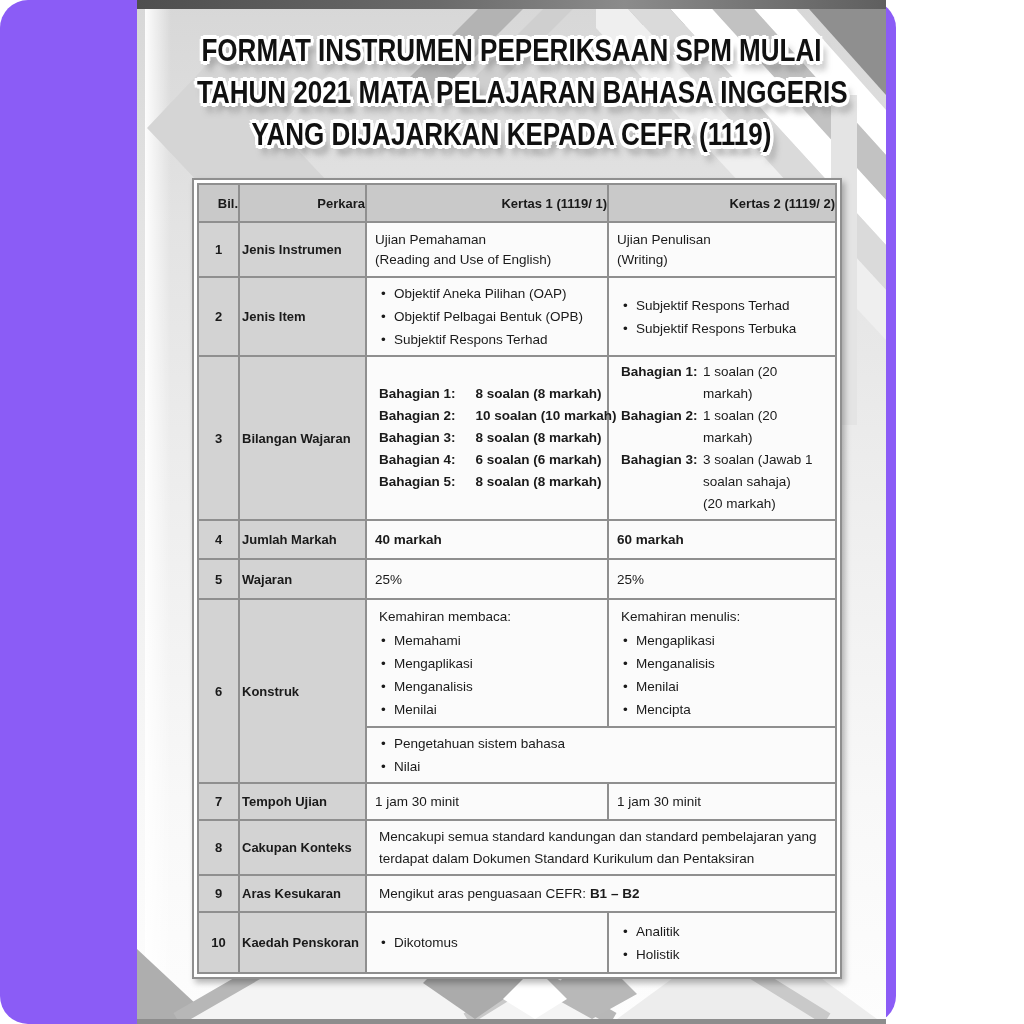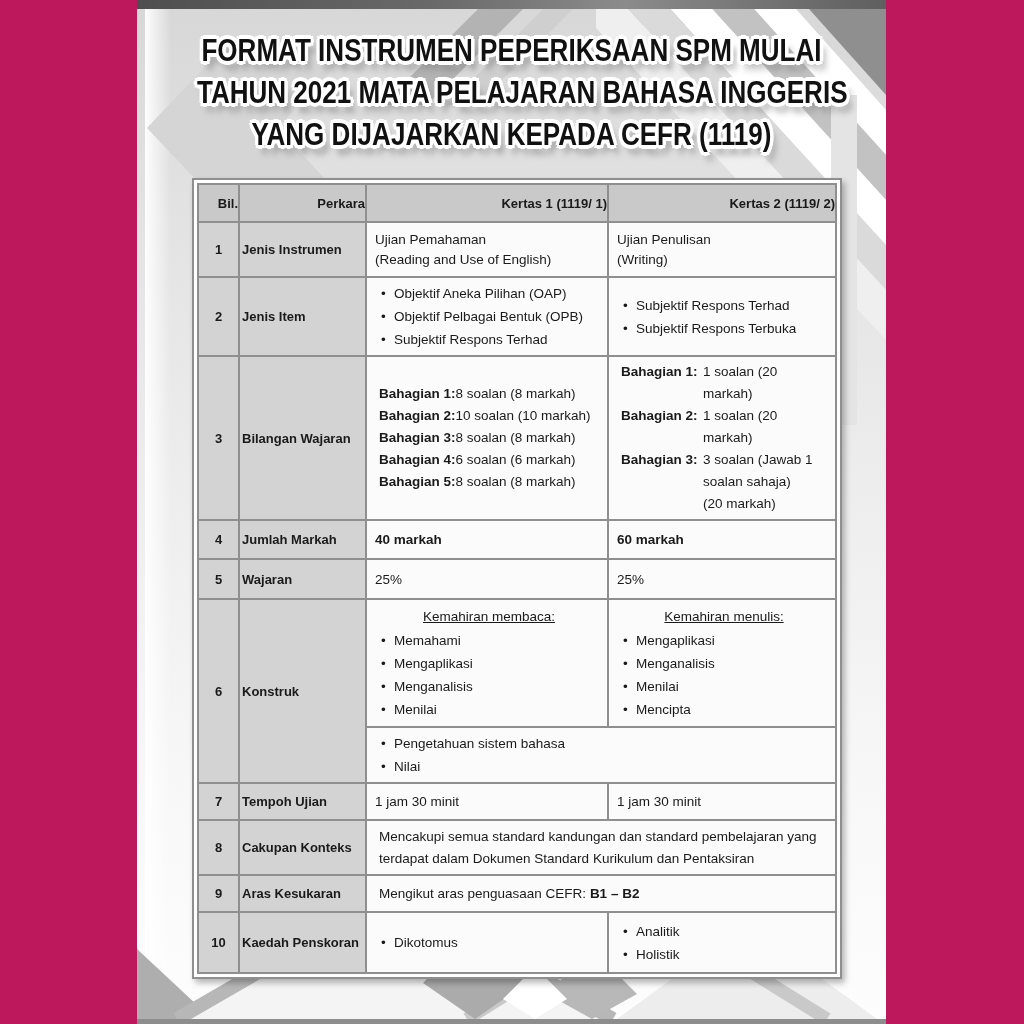--- a/index.html
+++ b/index.html
@@ -2,21 +2,21 @@
 <html style="--header-bg: #c9c9c9; --label-bg: #d3d3d3; --cell-bg: #fbfbfb; --border: #8f8f8f; --page-bg: #ffffff;"><head>
 <meta charset="utf-8">
 <style>
   :root{
     --header-bg:#c9c9c9; --label-bg:#d3d3d3; --cell-bg:#fbfbfb;
     --border:#8f8f8f; --page-bg:#ffffff;
   }
   *{box-sizing:border-box;margin:0;padding:0;}
   html,body{width:1024px;height:1024px;background:var(--page-bg);overflow:hidden;
     font-family:"Liberation Sans","DejaVu Sans",sans-serif;color:#1a1a1a;}
-  .page{position:relative;width:1024px;height:1024px;background:#be185d;}
+  .page{position:relative;width:896px;height:1024px;background:#8b5cf6;border-radius:28px;}
   .content{position:absolute;left:137px;top:0;width:749px;height:1024px;overflow:hidden;
     background:linear-gradient(180deg,#d7d7d7 0%,#e3e3e3 22%,#efefef 52%,#f8f8f8 78%,#fdfdfd 100%);}
   
   .deco{position:absolute;}
   .deco-top-bar{left:0;top:0;width:100%;height:9px;
     background:linear-gradient(90deg,#4e4e4e 0%,#6a6a6a 40%,#8b8b8b 65%,#5f5f5f 100%);}
   .deco-left-band{left:8px;top:0;width:26px;height:100%;
     background:linear-gradient(90deg,rgba(255,255,255,.95),rgba(255,255,255,0));}
   .deco-bottom-line{left:0;bottom:0;width:100%;height:5px;background:#8d8d8d;}
   svg.deco{display:block;}
@@ -37,24 +37,24 @@
   th{background:var(--header-bg);font-size:13px;font-weight:bold;text-align:right;height:38px;}
   td.bil{background:var(--label-bg);font-size:13px;font-weight:bold;text-align:center;}
   td.perkara{background:var(--label-bg);font-size:13px;font-weight:bold;text-align:left;padding-left:2px;}
   td.data{background:var(--cell-bg);font-size:13.5px;padding:4px 8px;}
   td.center{}
   td.left{text-align:left;padding-left:12px;}
   .line{line-height:20px;}
   .bold{font-weight:bold;}
   .bullet{position:relative;padding-left:15px;line-height:23px;text-align:left;}
   .bullet::before{content:"\2022";position:absolute;left:2px;}
-  .intro{line-height:24px;text-align:center;text-decoration:underline;}
+  .intro{line-height:24px;text-align:left;}
   .bah{line-height:22px;white-space:nowrap;text-align:left;}
   .bah .lbl{font-weight:bold;}
-  .bah .txt{margin-left:0;}
+  .bah .txt{margin-left:20px;font-weight:bold;}
   .bah2{display:flex;line-height:22px;text-align:left;}
   .bah2 .lbl{font-weight:bold;flex:0 0 82px;white-space:nowrap;}
   .bah2 .txt2{flex:1;}
   .para{line-height:22px;text-align:left;}
   tr.r1{height:55px;} tr.r2{height:78px;} tr.r3{height:117px;} tr.r4{height:39px;}
   tr.r5{height:40px;} tr.r6a{height:128px;} tr.r6b{height:49px;} tr.r7{height:37px;}
   tr.r8{height:55px;} tr.r9{height:37px;} tr.r10{height:61px;}
 </style>
 </head>
 <body>

